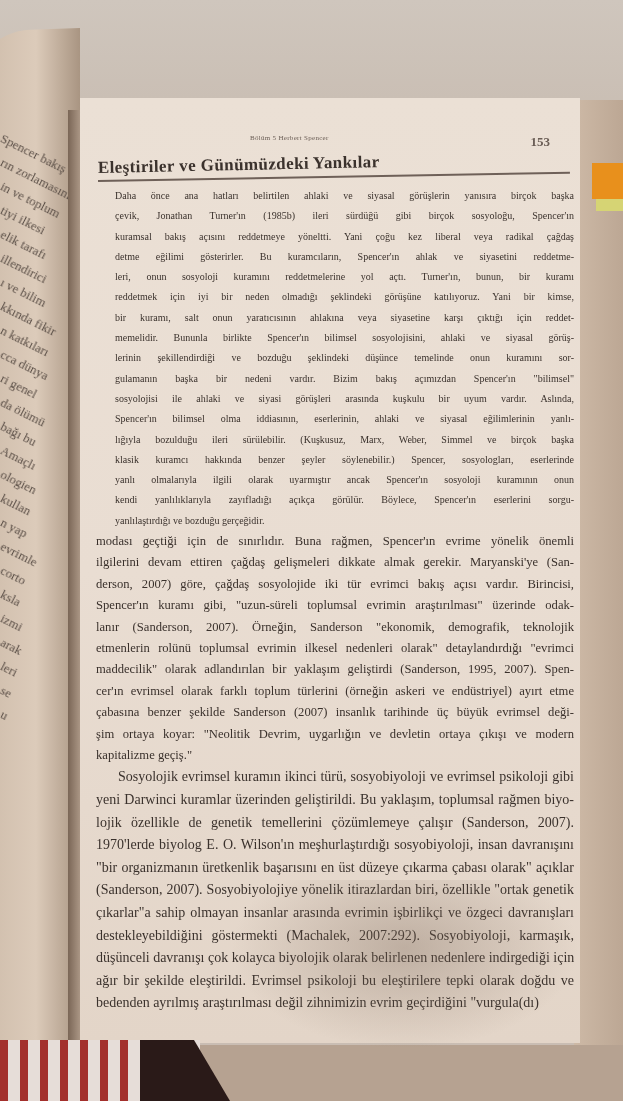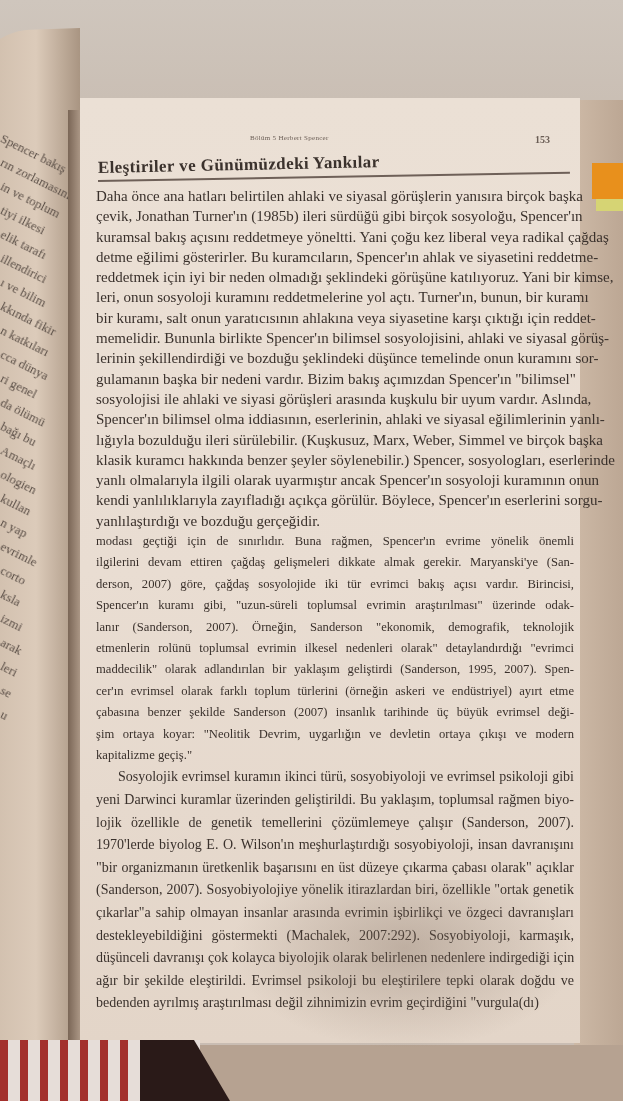--- a/index.html
+++ b/index.html
@@ -58,38 +58,38 @@
     }
     .table-bottom {
       position: absolute; left: 200px; top: 1045px; width: 423px; height: 56px;
       background: #b6a291;
     }
     .running-head {
       position: absolute; left: 250px; top: 134px; width: 300px;
       font-size: 7px; color: #6a5d55; display: flex; justify-content: space-between;
     }
     .running-head .left { letter-spacing: 0.3px; }
-    .running-head .pnum { font-size: 10px; font-weight: bold; }
+    .running-head .pnum { font-size: 13px; font-weight: bold; }
     .section-title {
       position: absolute; left: 98px; top: 158px; font-size: 17px; font-weight: bold;
       color: #3b322d; letter-spacing: 0.4px; transform: rotate(-1.2deg); transform-origin: left bottom;
     }
     .title-rule {
       position: absolute; left: 98px; top: 180px; width: 472px; height: 1.5px; background: #6e6058;
       transform: rotate(-1deg); transform-origin: left top;
     }
     .body-text {
       position: absolute; left: 96px; top: 186px; width: 478px;
       color: #3a312c;
     }
     .line {
       white-space: nowrap; overflow: visible; text-align: justify; text-align-last: justify;
       display: block; height: 20.3px; line-height: 20.3px;
     }
-    .fs-a { font-size: 15px; }
+    .fs-a { font-size: 10px; margin-left: 19px; }
     .fs-b { font-size: 12.6px; }
     .fs-c { font-size: 14px; }
   </style>
 </head>
 <body>
 
 <div class="wall"></div>
 <div class="left-page" id="leftPage">
     <span class="frag" style="top: 100px;">Spencer bakış</span>
     <span class="frag" style="top: 124px;">rın zorlamasını</span>
@@ -132,22 +132,22 @@
 </div>
 
 <div class="section-title">Eleştiriler ve Günümüzdeki Yankılar</div>
 <div class="title-rule"></div>
 
 <div class="body-text" id="bodyText">
     <span class="line fs-a">Daha önce ana hatları belirtilen ahlaki ve siyasal görüşlerin yanısıra birçok başka</span>
     <span class="line fs-a">çevik, Jonathan Turner'ın (1985b) ileri sürdüğü gibi birçok sosyoloğu, Spencer'ın</span>
     <span class="line fs-a">kuramsal bakış açısını reddetmeye yöneltti. Yani çoğu kez liberal veya radikal çağdaş</span>
     <span class="line fs-a">detme eğilimi gösterirler. Bu kuramcıların, Spencer'ın ahlak ve siyasetini reddetme-</span>
+    <span class="line fs-a">leri, onun sosyoloji kuramını reddetmelerine yol açtı. Turner'ın, bunun, bir kuramı</span>
     <span class="line fs-a">reddetmek için iyi bir neden olmadığı şeklindeki görüşüne katılıyoruz. Yani bir kimse,</span>
-    <span class="line fs-a">leri, onun sosyoloji kuramını reddetmelerine yol açtı. Turner'ın, bunun, bir kuramı</span>
     <span class="line fs-a">bir kuramı, salt onun yaratıcısının ahlakına veya siyasetine karşı çıktığı için reddet-</span>
     <span class="line fs-a">memelidir. Bununla birlikte Spencer'ın bilimsel sosyolojisini, ahlaki ve siyasal görüş-</span>
     <span class="line fs-a">lerinin şekillendirdiği ve bozduğu şeklindeki düşünce temelinde onun kuramını sor-</span>
     <span class="line fs-a">gulamanın başka bir nedeni vardır. Bizim bakış açımızdan Spencer'ın "bilimsel"</span>
     <span class="line fs-a">sosyolojisi ile ahlaki ve siyasi görüşleri arasında kuşkulu bir uyum vardır. Aslında,</span>
     <span class="line fs-a">Spencer'ın bilimsel olma iddiasının, eserlerinin, ahlaki ve siyasal eğilimlerinin yanlı-</span>
     <span class="line fs-a">lığıyla bozulduğu ileri sürülebilir. (Kuşkusuz, Marx, Weber, Simmel ve birçok başka</span>
     <span class="line fs-a">klasik kuramcı hakkında benzer şeyler söylenebilir.) Spencer, sosyologları, eserlerinde</span>
     <span class="line fs-a">yanlı olmalarıyla ilgili olarak uyarmıştır ancak Spencer'ın sosyoloji kuramının onun</span>
     <span class="line fs-a">kendi yanlılıklarıyla zayıfladığı açıkça görülür. Böylece, Spencer'ın eserlerini sorgu-</span>

